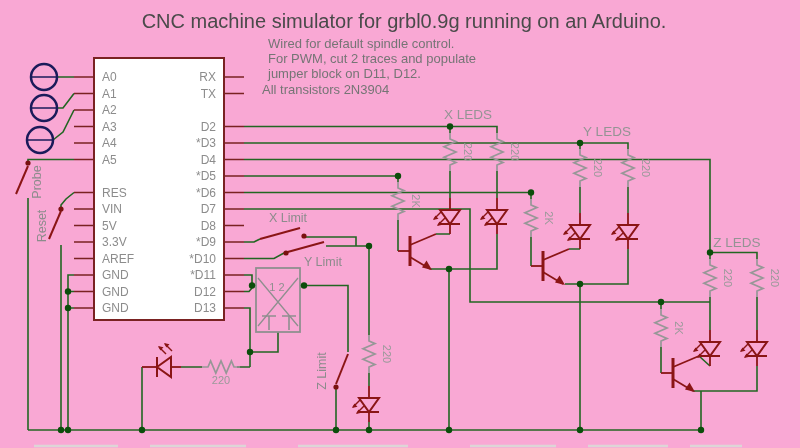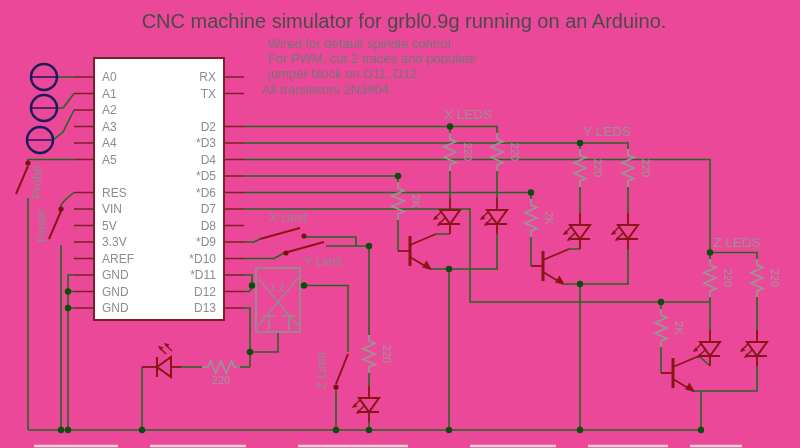--- a/index.html
+++ b/index.html
@@ -1,16 +1,16 @@
 <!DOCTYPE html>
 <html><head>
 <meta charset="utf-8">
 <style>
   html,body{margin:0;padding:0;background:#ffffff;}
-  .canvas{position:relative;width:800px;height:448px;background:#ec4899;overflow:hidden;
+  .canvas{position:relative;width:800px;height:448px;background:#f9a8d4;overflow:hidden;
           font-family:"Liberation Sans", sans-serif;}
   svg{display:block;}
   text{font-family:"Liberation Sans", sans-serif;}
   .title-t{font-size:20px;fill:#4a4a4a;}
   .note-t{font-size:13px;fill:#757575;}
   .pin-t{font-size:12px;fill:#8c8c8c;}
   .grp-t{font-size:13.5px;fill:#949494;}
   .val-t{font-size:11px;fill:#9a9a9a;}
   .sw-t{font-size:12.5px;fill:#8c8c8c;}
   .jmp-t{font-size:11px;fill:#8f8f8f;}

